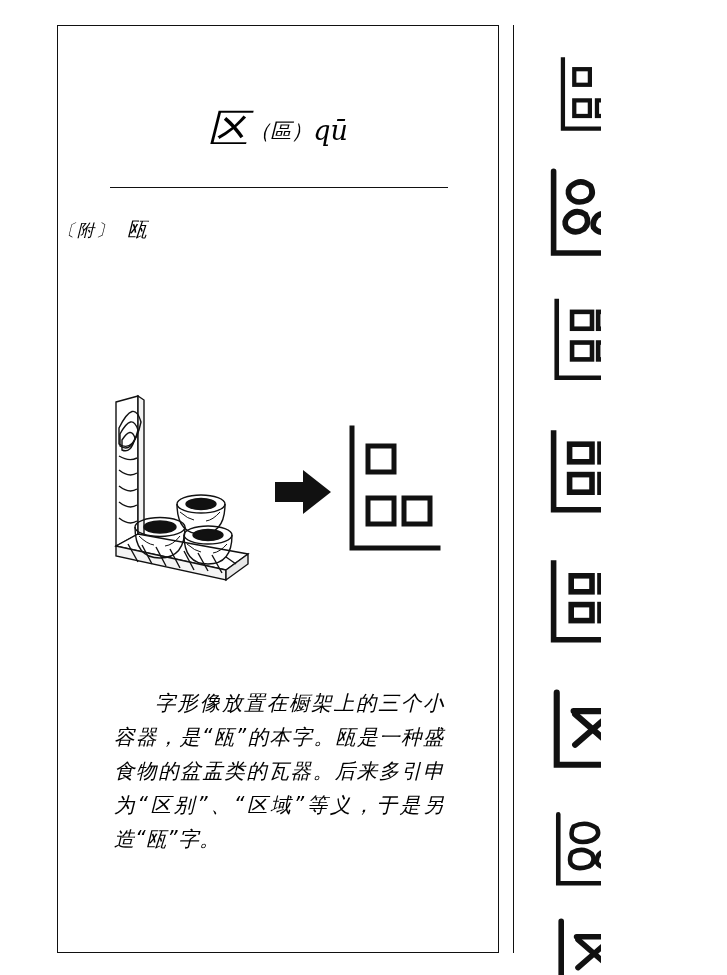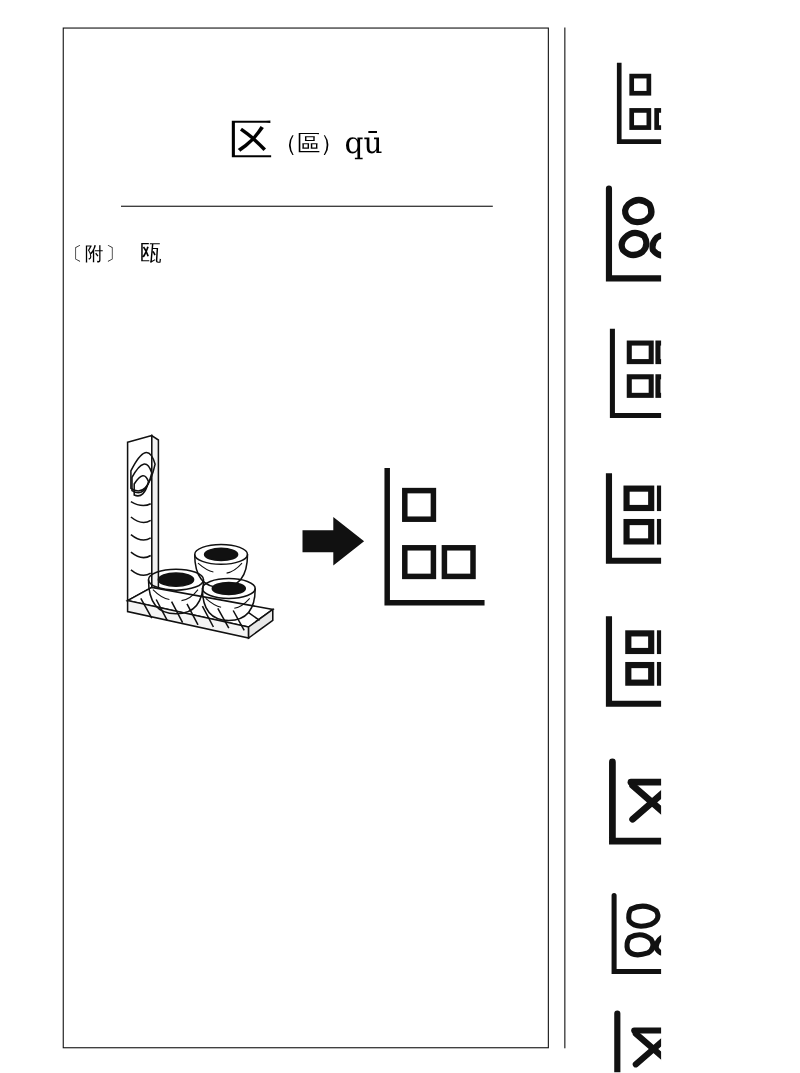--- a/index.html
+++ b/index.html
@@ -9,20 +9,21 @@
   }
   body {
     font-family: "DejaVu Sans", "Liberation Sans", sans-serif;
   }
   #page {
     position: relative;
     width: 601px;
     height: 975px;
     background: #ffffff;
     overflow: hidden;
+    font-style: italic;
   }
 
   
   .entry-panel {
     position: absolute;
     left: 57px;
     top: 25px;
     width: 442px;
     height: 928px;
     border: 1.5px solid #111;
@@ -223,20 +224,23 @@
             <path d="M14 4 L14 124 L100 124"></path>
 
             <rect x="30" y="22" width="26" height="26"></rect>
             <rect x="30" y="74" width="26" height="26"></rect>
             <rect x="66" y="74" width="26" height="26"></rect>
           </g>
         </svg>
       </div>
     </div>
 
+    <div class="explanation">
+      <p>字形像放置在橱架上的三个小容器，是“瓯”的本字。瓯是一种盛食物的盆盂类的瓦器。后来多引申为“区别”、“区域”等义，于是另造“瓯”字。</p>
+    </div>
   </div>
 
   <div class="script-column">
     <div class="script-list">
 
       <div class="script-item" style="top:30px">
         <svg width="78" height="78" viewBox="0 0 110 110">
           <g stroke="#111" fill="none" stroke-width="6" stroke-linecap="square">
             <path d="M14 6 L14 104 L96 104"></path>
             <rect x="30" y="20" width="22" height="22"></rect>

